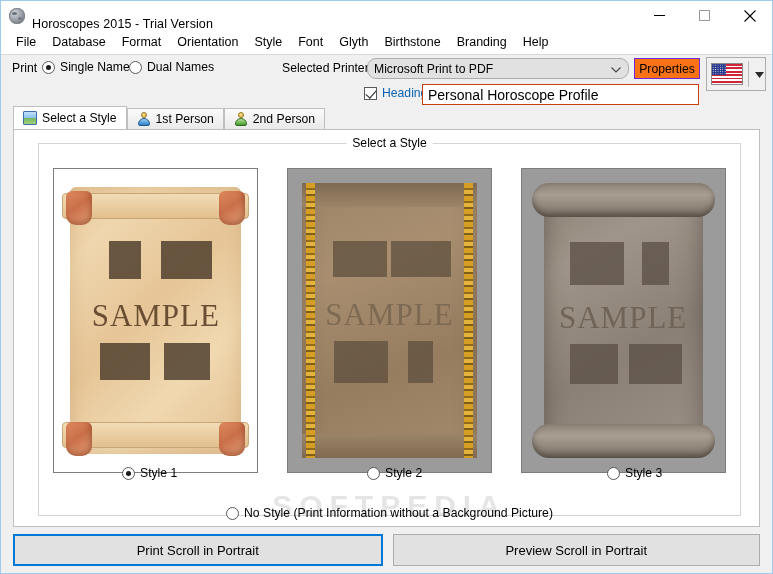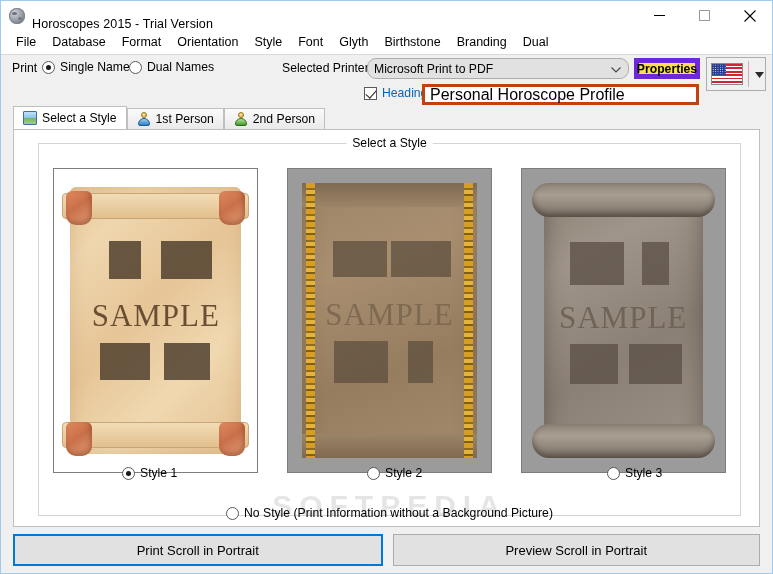--- a/index.html
+++ b/index.html
@@ -78,26 +78,26 @@
     border:solid #222;border-width:0 1.6px 1.6px 0;transform:rotate(42deg);
   }
   .combo{
     height:21px;background:#e1e1e1;border:1px solid #adadad;box-sizing:border-box;
     display:flex;align-items:center;padding-left:6px;font-size:12.2px;position:relative;
   }
   .combo .arrow{
     position:absolute;right:7px;top:50%;transform:translateY(-50%);
   }
   .btn{
-    background:#fde047;border:5px solid #6d28d9;box-sizing:border-box;
-    display:flex;align-items:center;justify-content:center;font-size:12.2px;color:#000;font-weight:bold;
+    background:#f97316;border:1px solid #6d28d9;box-sizing:border-box;
+    display:flex;align-items:center;justify-content:center;font-size:12.2px;color:#000;
   }
   .txtfield{
-    background:#ffffff;border:3px solid #c2410c;box-sizing:border-box;
-    display:flex;align-items:center;padding-left:5px;font-size:16px;height:21px;
+    background:#ffffff;border:1px solid #c2410c;box-sizing:border-box;
+    display:flex;align-items:center;padding-left:5px;font-size:14px;height:21px;
   }
   .flagbtn{
     background:#f0f0f0;border:1px solid #adadad;box-sizing:border-box;
     display:flex;align-items:center;
   }
   .flag{
     width:32px;height:22px;position:relative;overflow:hidden;border:1px solid #8a8a8a;
     box-sizing:border-box;
     background:repeating-linear-gradient(to bottom,
       #cf2436 0px,#cf2436 1.7px,#ffffff 1.7px,#ffffff 3.4px);
@@ -268,21 +268,21 @@
   <div class="menubar">
     <div class="menu-item">File</div>
     <div class="menu-item">Database</div>
     <div class="menu-item">Format</div>
     <div class="menu-item">Orientation</div>
     <div class="menu-item">Style</div>
     <div class="menu-item">Font</div>
     <div class="menu-item">Glyth</div>
     <div class="menu-item">Birthstone</div>
     <div class="menu-item">Branding</div>
-    <div class="menu-item">Dual</div>
+    <div class="menu-item">Help</div>
   </div>
 
   <div class="optbar">
     <div class="lbl" style="position:absolute;left:11px;top:6px;">Print</div>
 
     <div class="radio" style="position:absolute;left:41px;top:5px;">
       <span class="rdo on"></span>
       <span>Single Name</span>
     </div>
 

